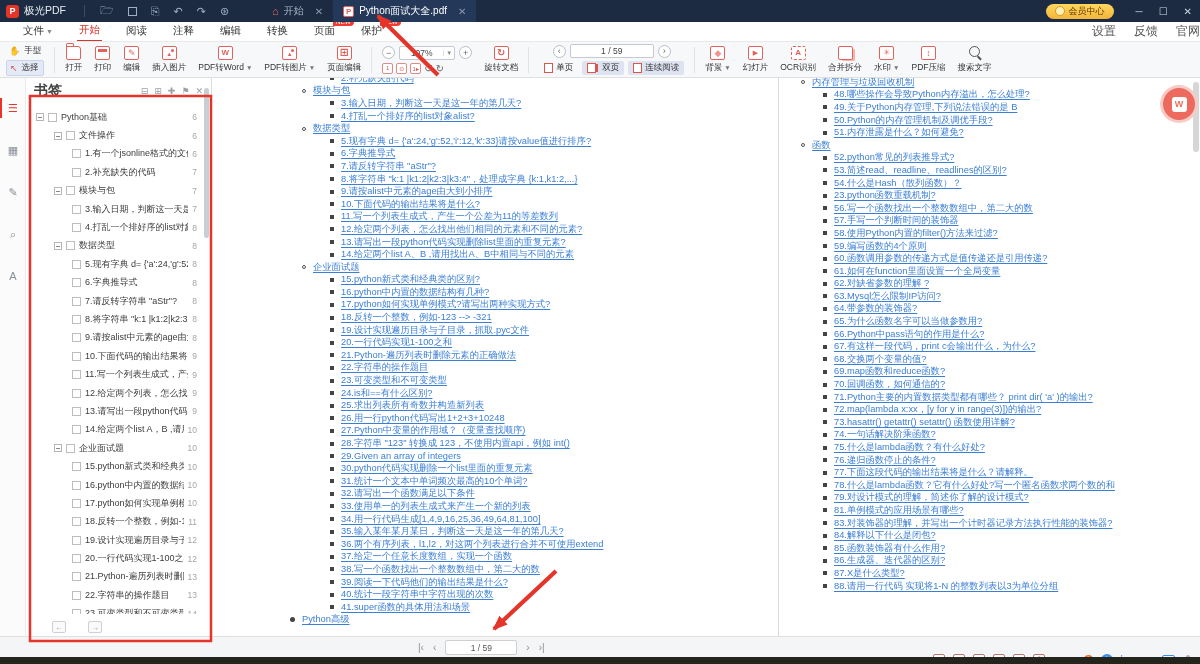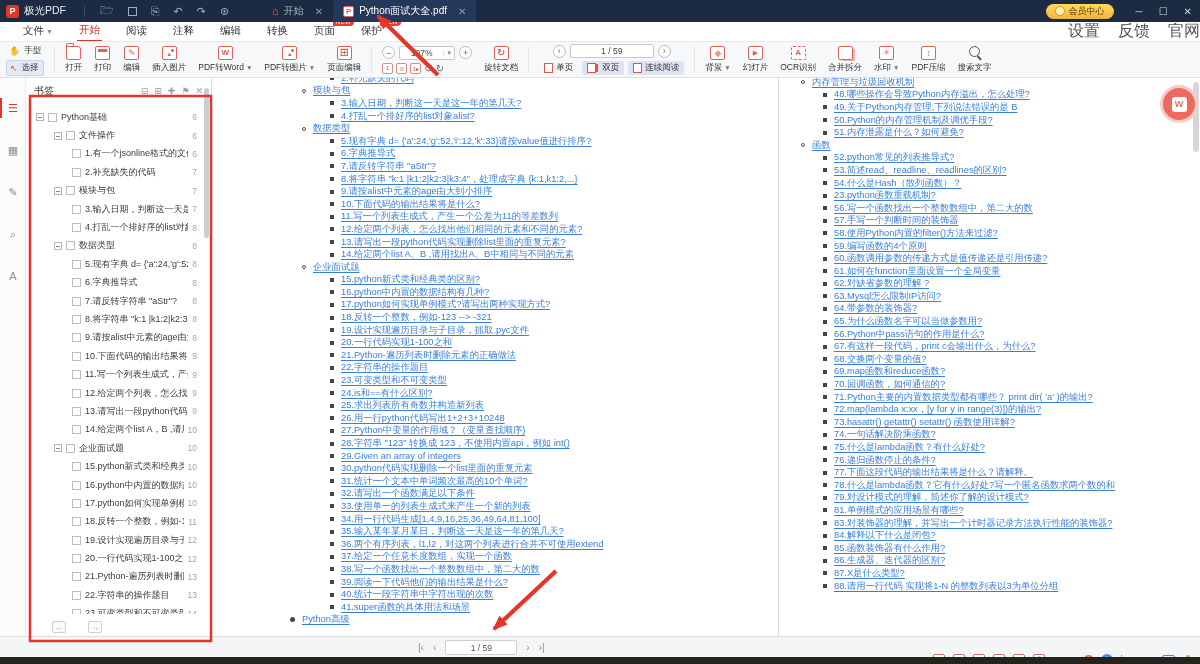--- a/index.html
+++ b/index.html
@@ -30,21 +30,21 @@
 
   
   .menubar { position:absolute; left:0; top:22px; width:1200px; height:20px; background:#fff;
     border-bottom:1px solid #e9e9e9; display:flex; align-items:center; padding-left:10px; overflow:hidden; }
   .mitem { position:relative; font-size:10.5px; color:#333; margin:0 11px; padding:2px 2px 3px; cursor:default; }
   .mitem.active { color:#d9342b; border-bottom:2px solid #d9342b; }
   .mitem .caret { font-size:7px; color:#888; margin-left:2px; }
   .mitem .nbadge { position:absolute; top:-4px; right:-17px; background:#f03b30; color:#fff;
     font-size:6.5px; padding:0 3px; border-radius:5px 5px 5px 0; line-height:8px; }
   .menu-right { margin-left:auto; display:flex; gap:18px; padding-right:0; }
-  .menu-right .mr-item { font-size:16px; color:#555;font-family:Liberation Serif, serif; }
+  .menu-right .mr-item { font-size:12px; color:#555;font-family:Liberation Serif, serif; }
 
   
   .toolbar { position:absolute; left:0; top:42px; width:1200px; height:36px; background:#f7f8fa;
     border-bottom:1px solid #e0e0e0; display:flex; align-items:center; overflow:hidden; }
   .vsep { width:1px; height:26px; background:#e3e3e3; margin:0 4px; flex:0 0 1px; }
   .hand-block { display:flex; flex-direction:column; gap:2px; padding:0 6px; }
   .hand-row { display:flex; align-items:center; gap:4px; font-size:8.5px; color:#333; padding:1px 3px; }
   .hand-row.selected { background:#e3e9f5; border:1px solid #c9d4ea; border-radius:2px; }
   .hand-row .g { color:#d9574d; font-size:9px; }
   .tbtn { height:34px; display:flex; flex-direction:column; align-items:center; justify-content:center;
@@ -102,21 +102,21 @@
   .iconstrip { position:absolute; left:0; top:0; width:26px; height:100%; background:#fbfbfc;
     border-right:1px solid #ececec; }
   .strip-ic { width:26px; height:24px; display:flex; align-items:center; justify-content:center;
     font-size:11px; color:#8a8f98; margin-top:18px; position:relative; }
   .strip-ic.active { color:#e5352b; }
   .strip-ic.active::before { content:""; position:absolute; left:0; top:2px; width:2px; height:20px; background:#e5352b; }
 
   .bm-panel { position:absolute; left:26px; top:0; width:186px; height:100%; background:#fff;
     border-right:1px solid #dcdcdc; }
   .bm-header { height:26px; display:flex; align-items:center; padding:0 8px; gap:6px; }
-  .bm-title { font-size:10px; color:#444; flex:1; }
+  .bm-title { font-size:14px; color:#444; flex:1;font-weight:bold; }
   .bm-hic { font-size:9px; color:#9aa0a8; }
   .bm-list { position:absolute; top:30px; left:0; right:0; bottom:22px; overflow:hidden; }
   .bm-row { display:flex; align-items:center; height:18.4px; gap:4px; padding-right:14px;
     font-size:9px; color:#3c3c3c; white-space:nowrap; overflow:hidden; }
   .bm-row .expbox { flex:0 0 8px; width:8px; height:8px; border:1px solid #b6b6b6; position:relative; background:#fff; }
   .bm-row .expbox::after { content:""; position:absolute; left:1px; right:1px; top:3px; height:1px; background:#888; }
   .bm-row .chk { flex:0 0 9px; width:9px; height:9px; border:1px solid #bdbdbd; background:#fff; }
   .bm-row .bm-text { overflow:hidden; text-overflow:clip; }
   .bm-row .bm-page { margin-left:auto; color:#a6a6a6; font-size:8.5px; }
   .bm-scroll { position:absolute; right:2px; top:10px; width:5px; height:150px; background:#c9cdd4; border-radius:3px; }

